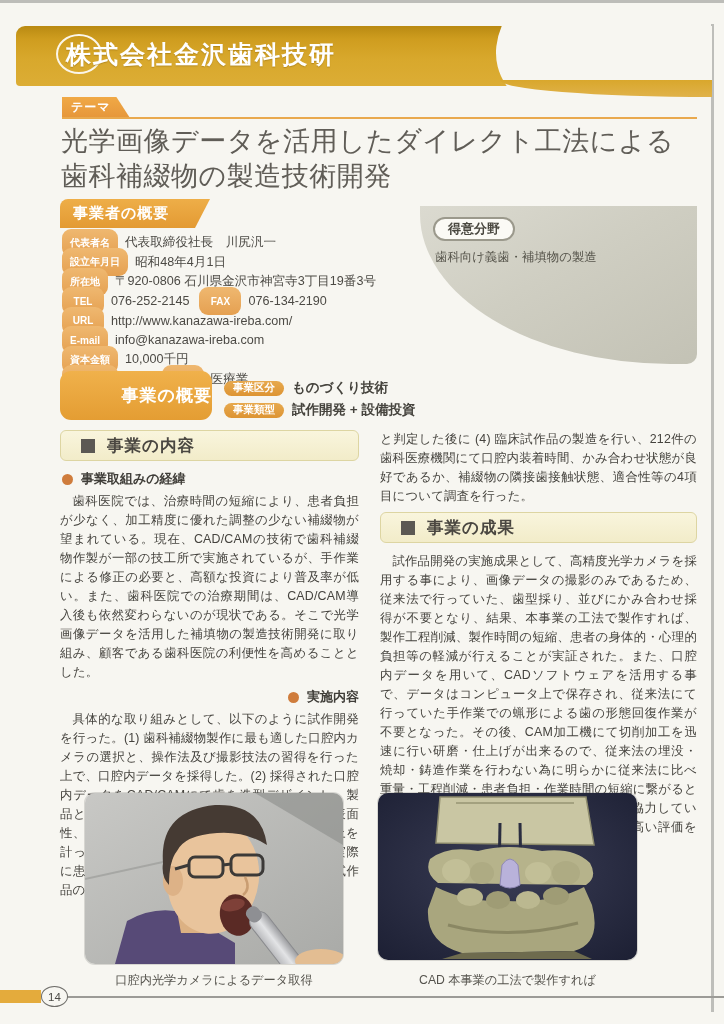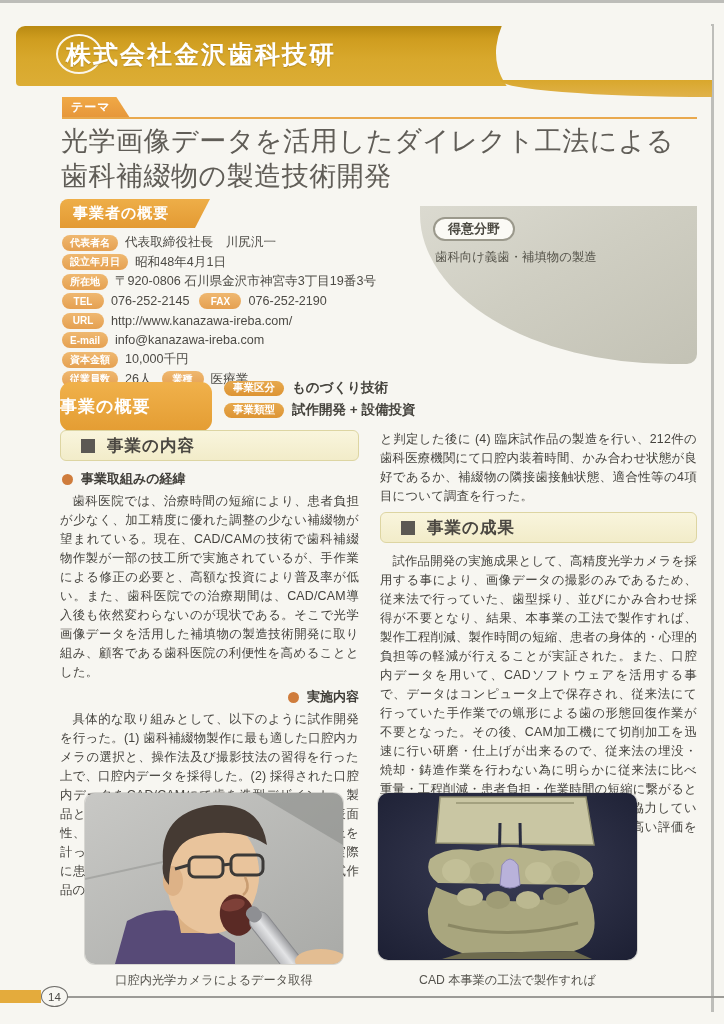--- a/index.html
+++ b/index.html
@@ -57,21 +57,21 @@
     background:linear-gradient(180deg,#eeae48,#e39a33);
     clip-path:polygon(0 0,100% 0,90% 100%,0 100%);
     border-radius:8px 0 0 0;
     color:#fff; font-size:15px; font-weight:bold;
     display:flex; align-items:center; padding-left:13px; letter-spacing:1px;
   }
   .profile-rows { position:absolute; left:62px; top:233px; width:350px; }
   .prow { display:flex; align-items:center; height:19.5px; }
   .pill {
     display:inline-flex; justify-content:center; align-items:center;
-    min-width:42px; height:16px; padding:0 8px; margin-right:7px;
+    min-width:42px; height:28px; padding:0 8px; margin-right:7px;
     background:linear-gradient(180deg,#efb870,#e5a051);
     border-radius:9px; color:#fff; font-size:10px; font-weight:bold; white-space:nowrap;
   }
   .pill.second { margin-left:10px; }
   .pval { font-size:12.6px; color:#4c4a45; white-space:nowrap; }
 
   
   .specialty {
     position:absolute; left:420px; top:206px; width:277px; height:158px;
     background:linear-gradient(150deg,#dbdad0 0%,#cfceC2 45%,#c3c2b5 100%);
@@ -79,24 +79,24 @@
   }
   .spec-pill {
     display:inline-block; margin:11px 0 0 13px; background:#fbfaf5;
     border:2px solid #9b998c; border-radius:12px; padding:1px 13px;
     font-size:13px; font-weight:bold; color:#4a4840;
   }
   .spec-value { margin:8px 0 0 15px; font-size:12.4px; color:#56544b; }
 
   
   .overview-box {
-    position:absolute; left:60px; top:382px; width:152px; height:49px;
+    position:absolute; left:60px; top:371px; width:152px; height:49px;
     background:linear-gradient(180deg,#f0b14b,#e49d33);
     border-radius:11px; color:#fff; font-size:17px; font-weight:bold;
-    display:flex; align-items:center; justify-content:flex-start; letter-spacing:1px;
+    display:flex; align-items:center; justify-content:flex-end; letter-spacing:1px;
   }
   .overview-items { position:absolute; left:224px; top:377px; }
   .orow { display:flex; align-items:center; height:22px; }
   .opill {
     display:inline-flex; justify-content:center; align-items:center;
     min-width:56px; height:15px; padding:0 9px; margin-right:8px;
     background:linear-gradient(180deg,#e7a94e,#dd9433);
     border-radius:9px; color:#fff; font-size:10.5px; font-weight:bold;
   }
   .oval { font-size:13.5px; font-weight:bold; color:#46443e; }
@@ -181,21 +181,21 @@
       <span class="pval">昭和48年4月1日</span>
     </div>
     <div class="prow">
       <span class="pill">所在地</span>
       <span class="pval">〒920-0806 石川県金沢市神宮寺3丁目19番3号</span>
     </div>
     <div class="prow">
       <span class="pill">TEL</span>
       <span class="pval">076-252-2145</span>
       <span class="pill second">FAX</span>
-      <span class="pval">076-252-2190</span>
+      <span class="pval">076-134-2190</span>
     </div>
     <div class="prow">
       <span class="pill">URL</span>
       <span class="pval">http://www.kanazawa-ireba.com/</span>
     </div>
     <div class="prow">
       <span class="pill">E-mail</span>
       <span class="pval">info@kanazawa-ireba.com</span>
     </div>
     <div class="prow">

